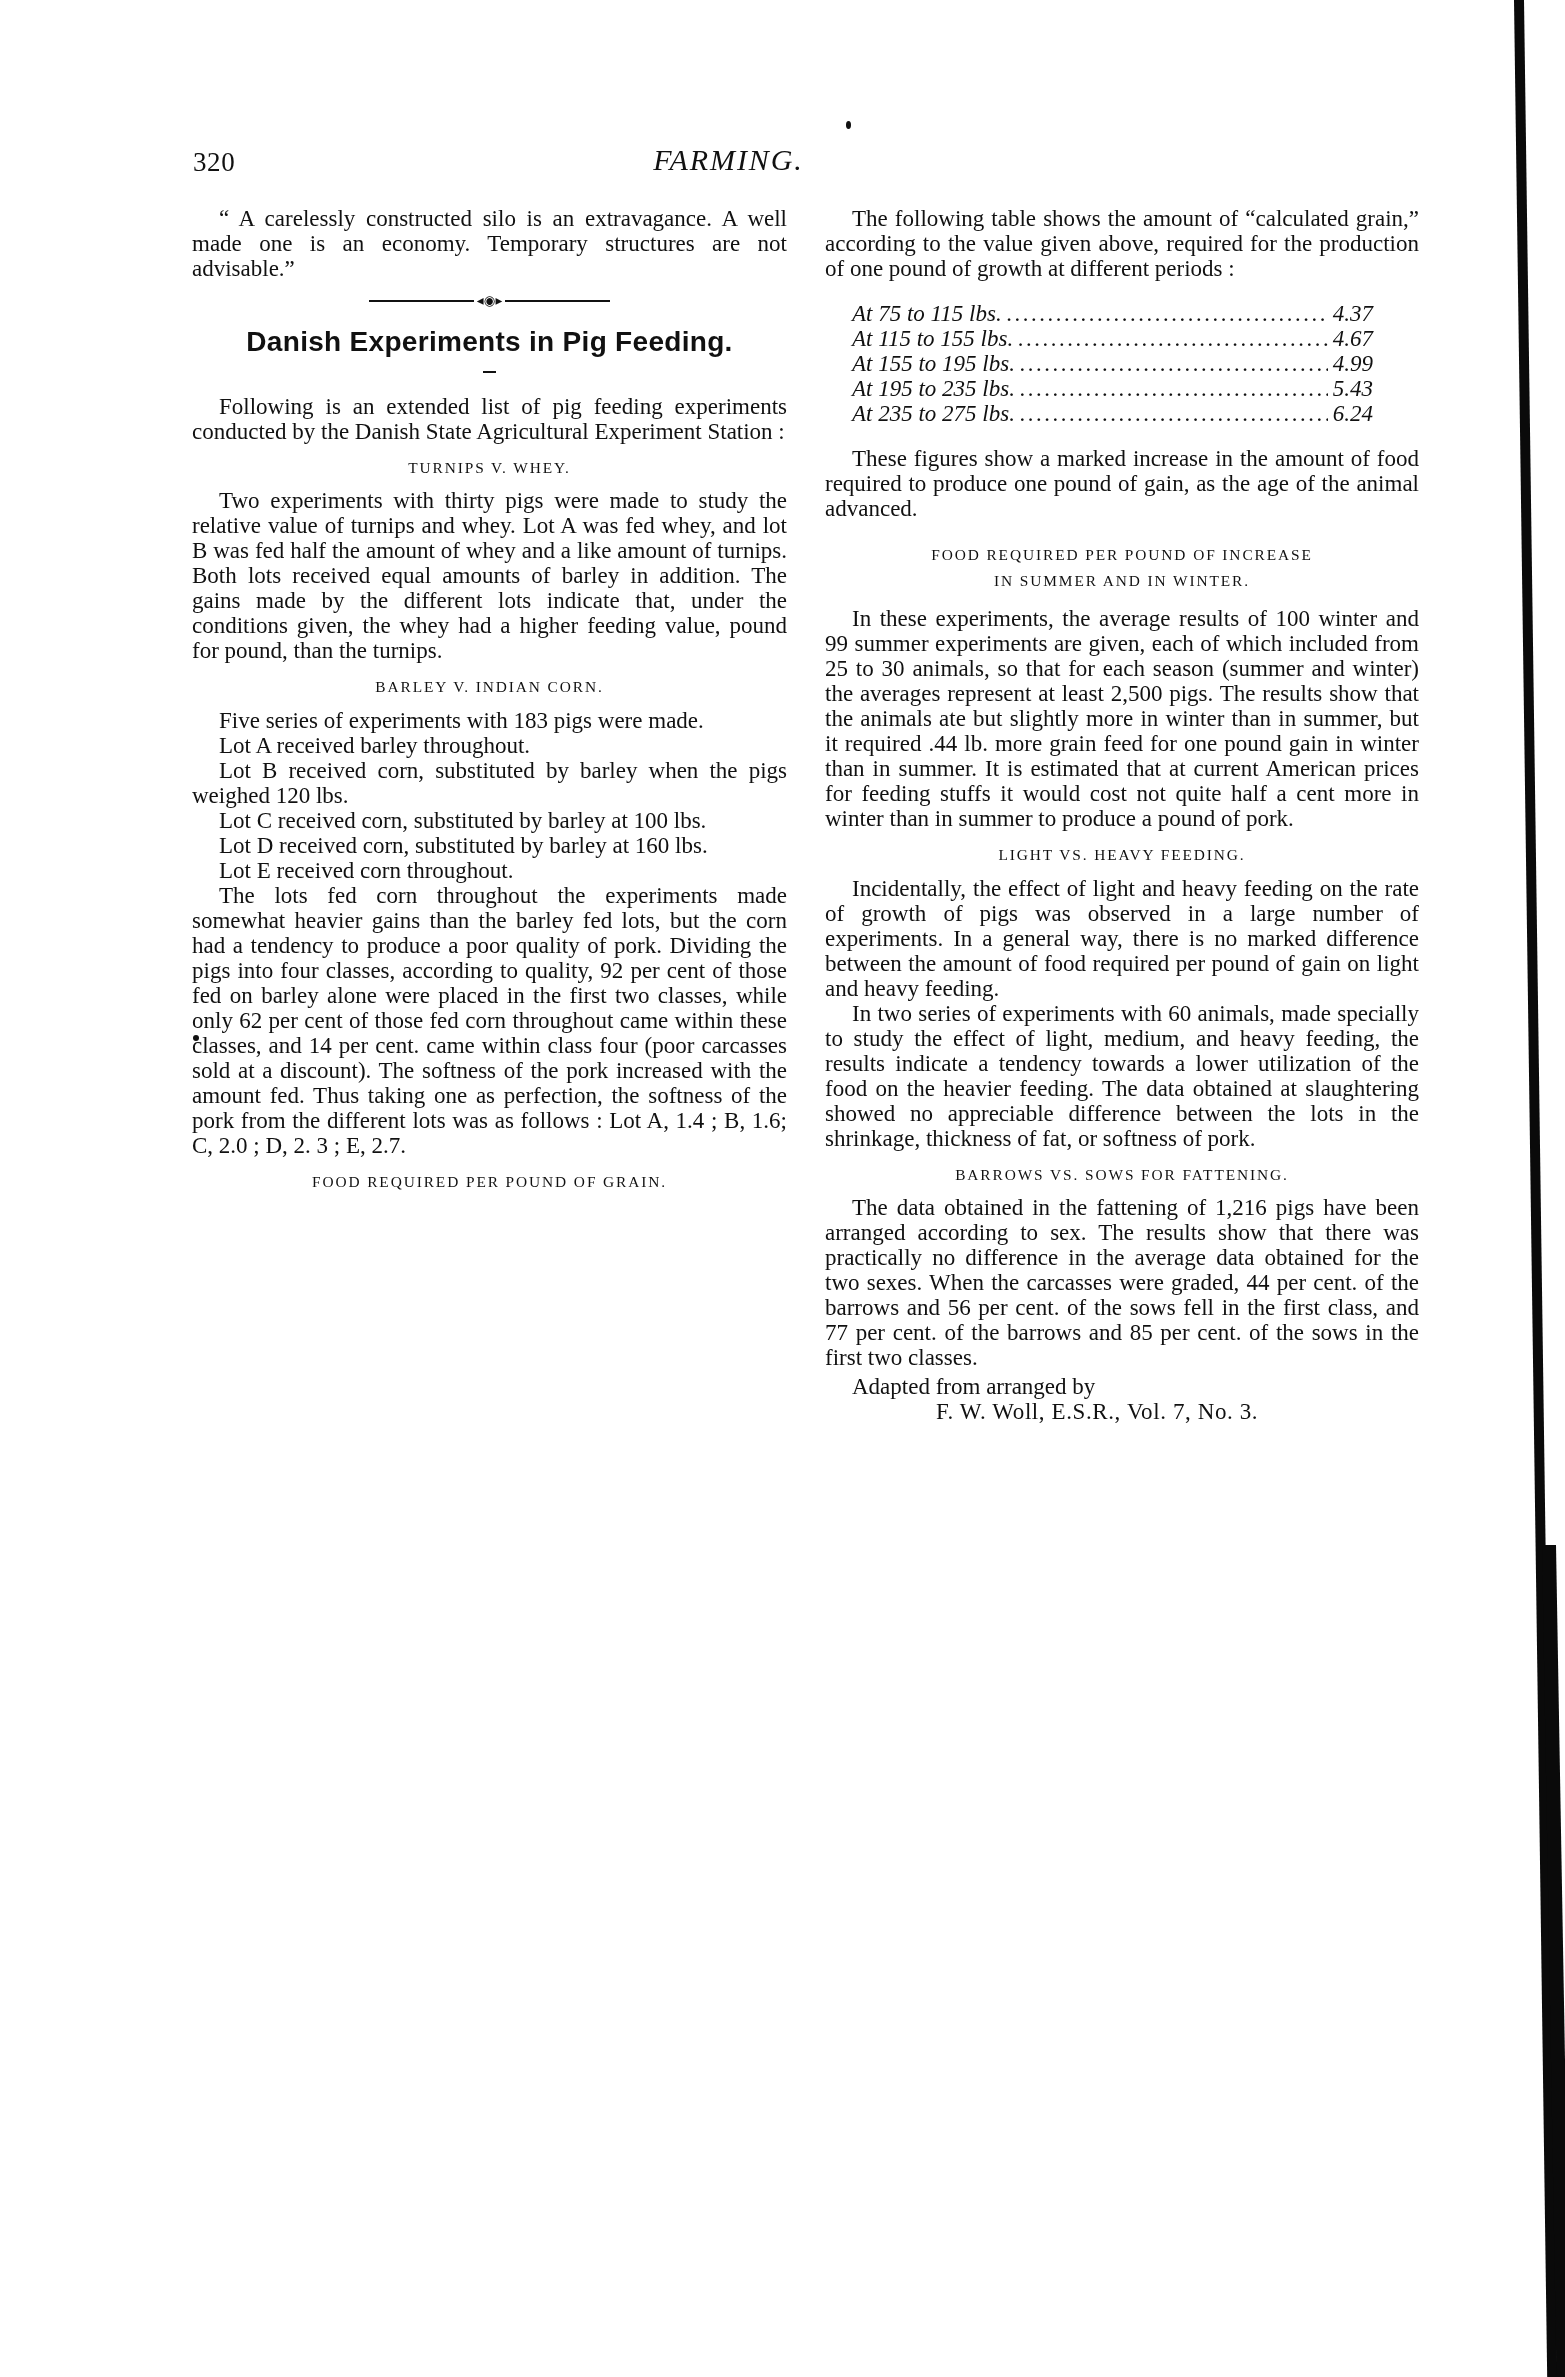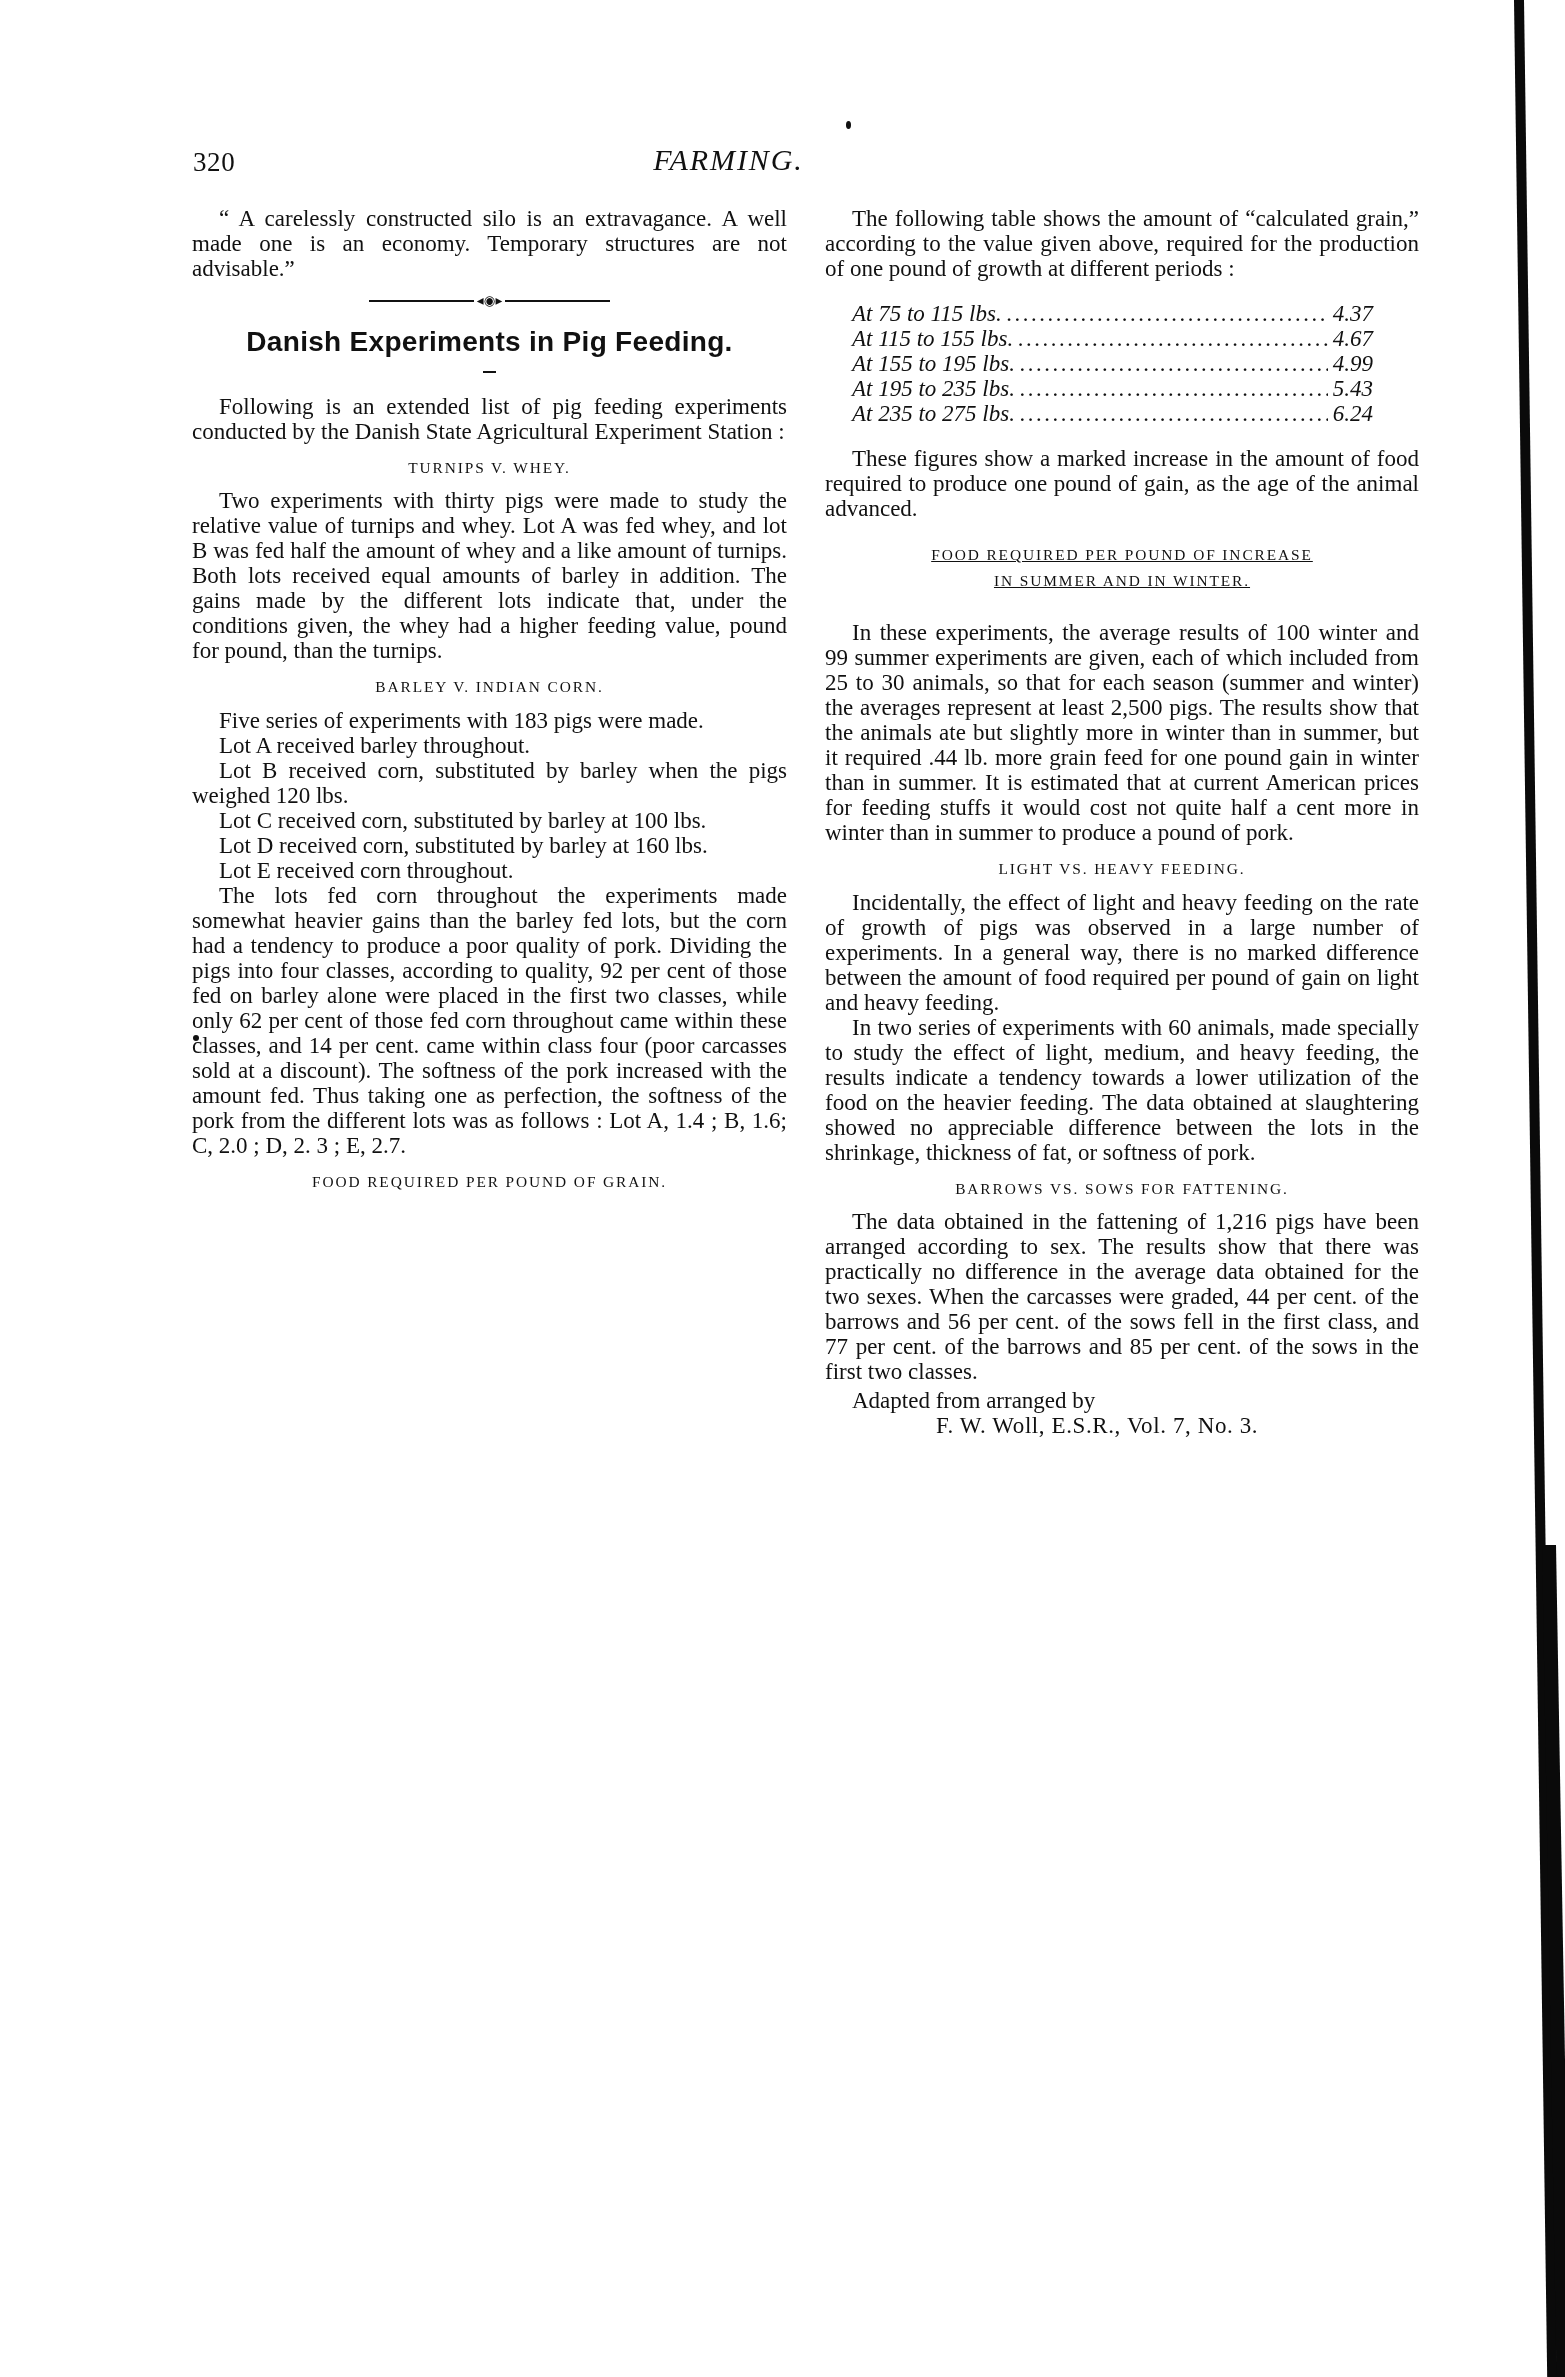--- a/index.html
+++ b/index.html
@@ -12,21 +12,21 @@
   .col-left { left: 192px; width: 595px; }
   .col-right { left: 825px; width: 594px; top: 206px; }
   p { margin: 0; text-indent: 27px; }
   p.noindent { text-indent: 0; }
   .orn { display: flex; align-items: center; justify-content: center; margin: 13.6px 0 16px 0; height: 12.4px; }
   .orn .line { height: 1.9px; background: #111; width: 105px; }
   .orn .mid { font-size: 13.6px; margin: 0 2.5px; line-height: 12.4px; }
   .article-title { text-align: center; font-family: "Liberation Sans", "DejaVu Sans", sans-serif; font-weight: bold; font-size: 28px; line-height: 37px; margin: 11px 0 3.7px 0; letter-spacing: 0.3px; }
   .short-rule { width: 13.6px; height: 1.9px; background: #111; margin: 11px auto 21px auto; }
   .subhead { text-align: center; font-size: 15.4px; letter-spacing: 1.9px; line-height: 25px; margin: 11px 0 8.6px 0; text-indent: 0; text-transform: uppercase; }
-  .subhead.two-line { line-height: 26px; margin-top: 21px; margin-bottom: 26px; text-decoration: underline; }
+  .subhead.two-line { line-height: 26px; margin-top: 21px; margin-bottom: 12px; }
   .table { margin: 20px 0 20px 0; font-style: italic; }
   .trow { display: flex; align-items: baseline; font-size: 23px; line-height: 25px; padding-left: 27px; padding-right: 46px; }
   .trow .lab { white-space: nowrap; }
   .trow .dots { flex: 1; overflow: hidden; white-space: nowrap; letter-spacing: 2.5px; margin: 0 5px; }
   .trow .dots::after { content: "................................................................................"; }
   .trow .val { white-space: nowrap; }
   .attrib { text-indent: 27px; margin-top: 3.7px; }
   .attrib-2 { text-indent: 0; padding-left: 111px; letter-spacing: 0.6px; }
   .scan-edge { position: absolute; top: 0; height: 2377px; width: 10px; left: 1514px; background: #0a0a0a; transform-origin: top left; transform: skewX(0.8deg); }
   .scan-edge-2 { position: absolute; top: 1545px; height: 833px; width: 13.6px; left: 1542px; background: #0a0a0a; transform-origin: top left; transform: skewX(1deg); }

